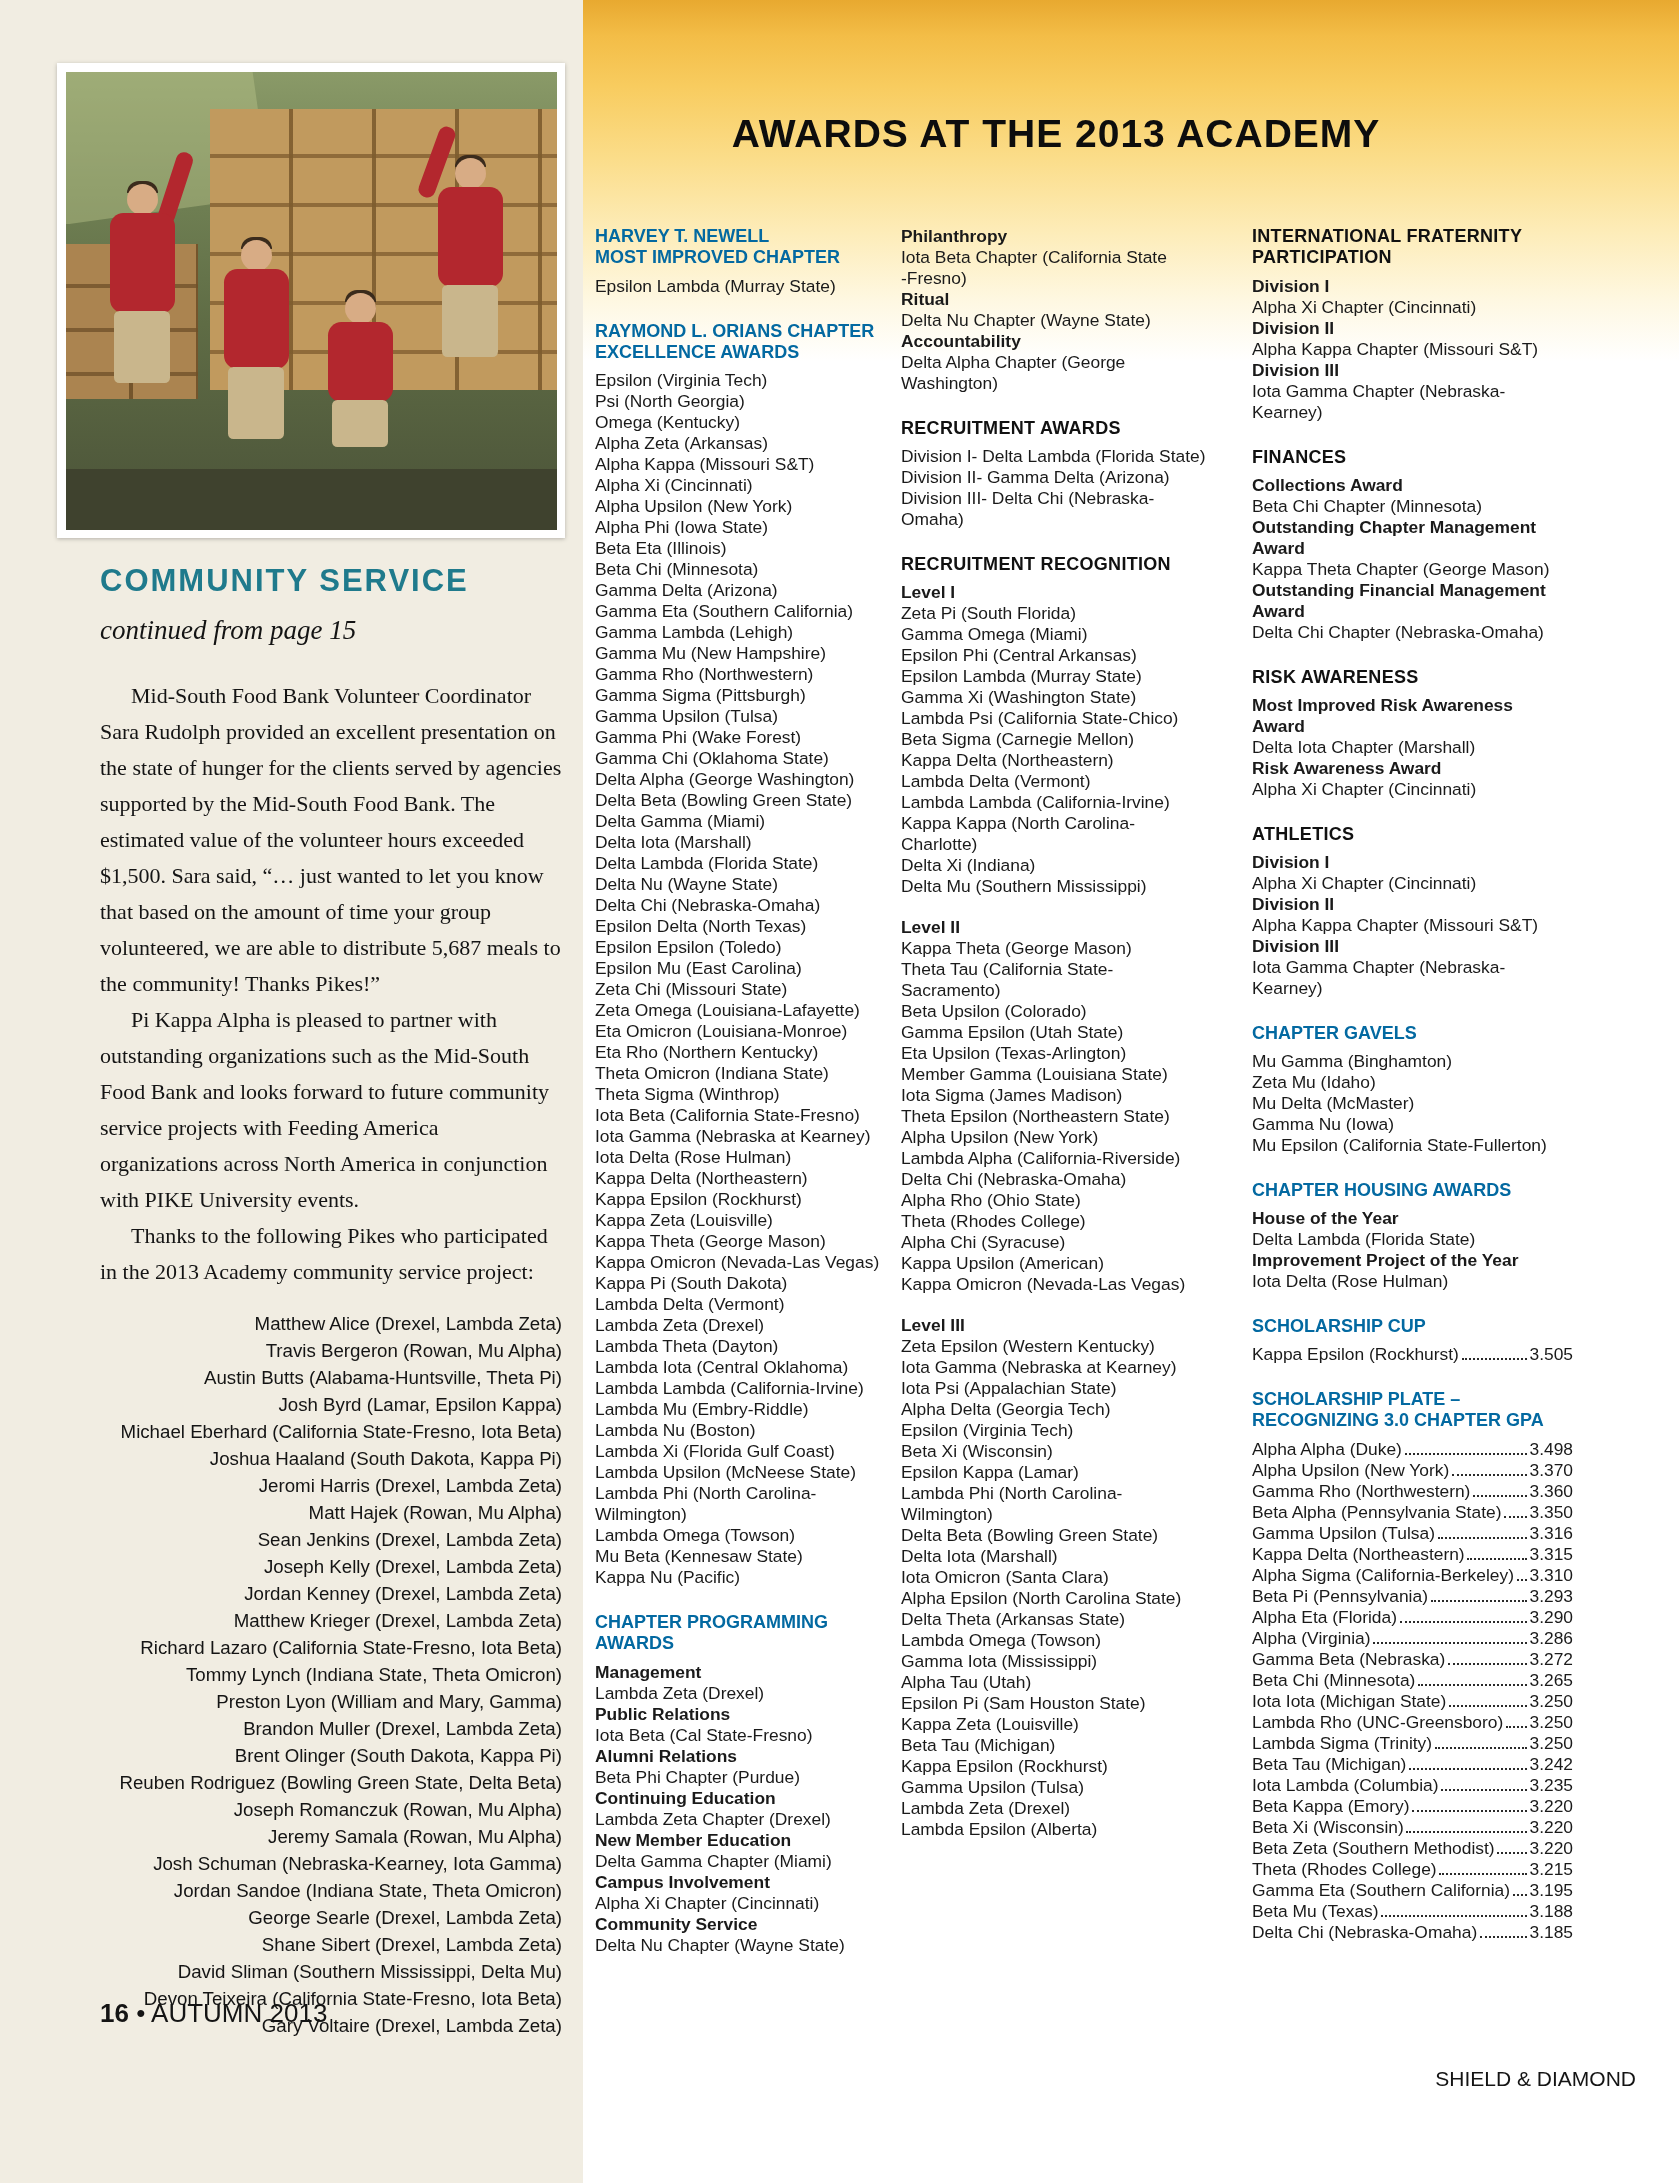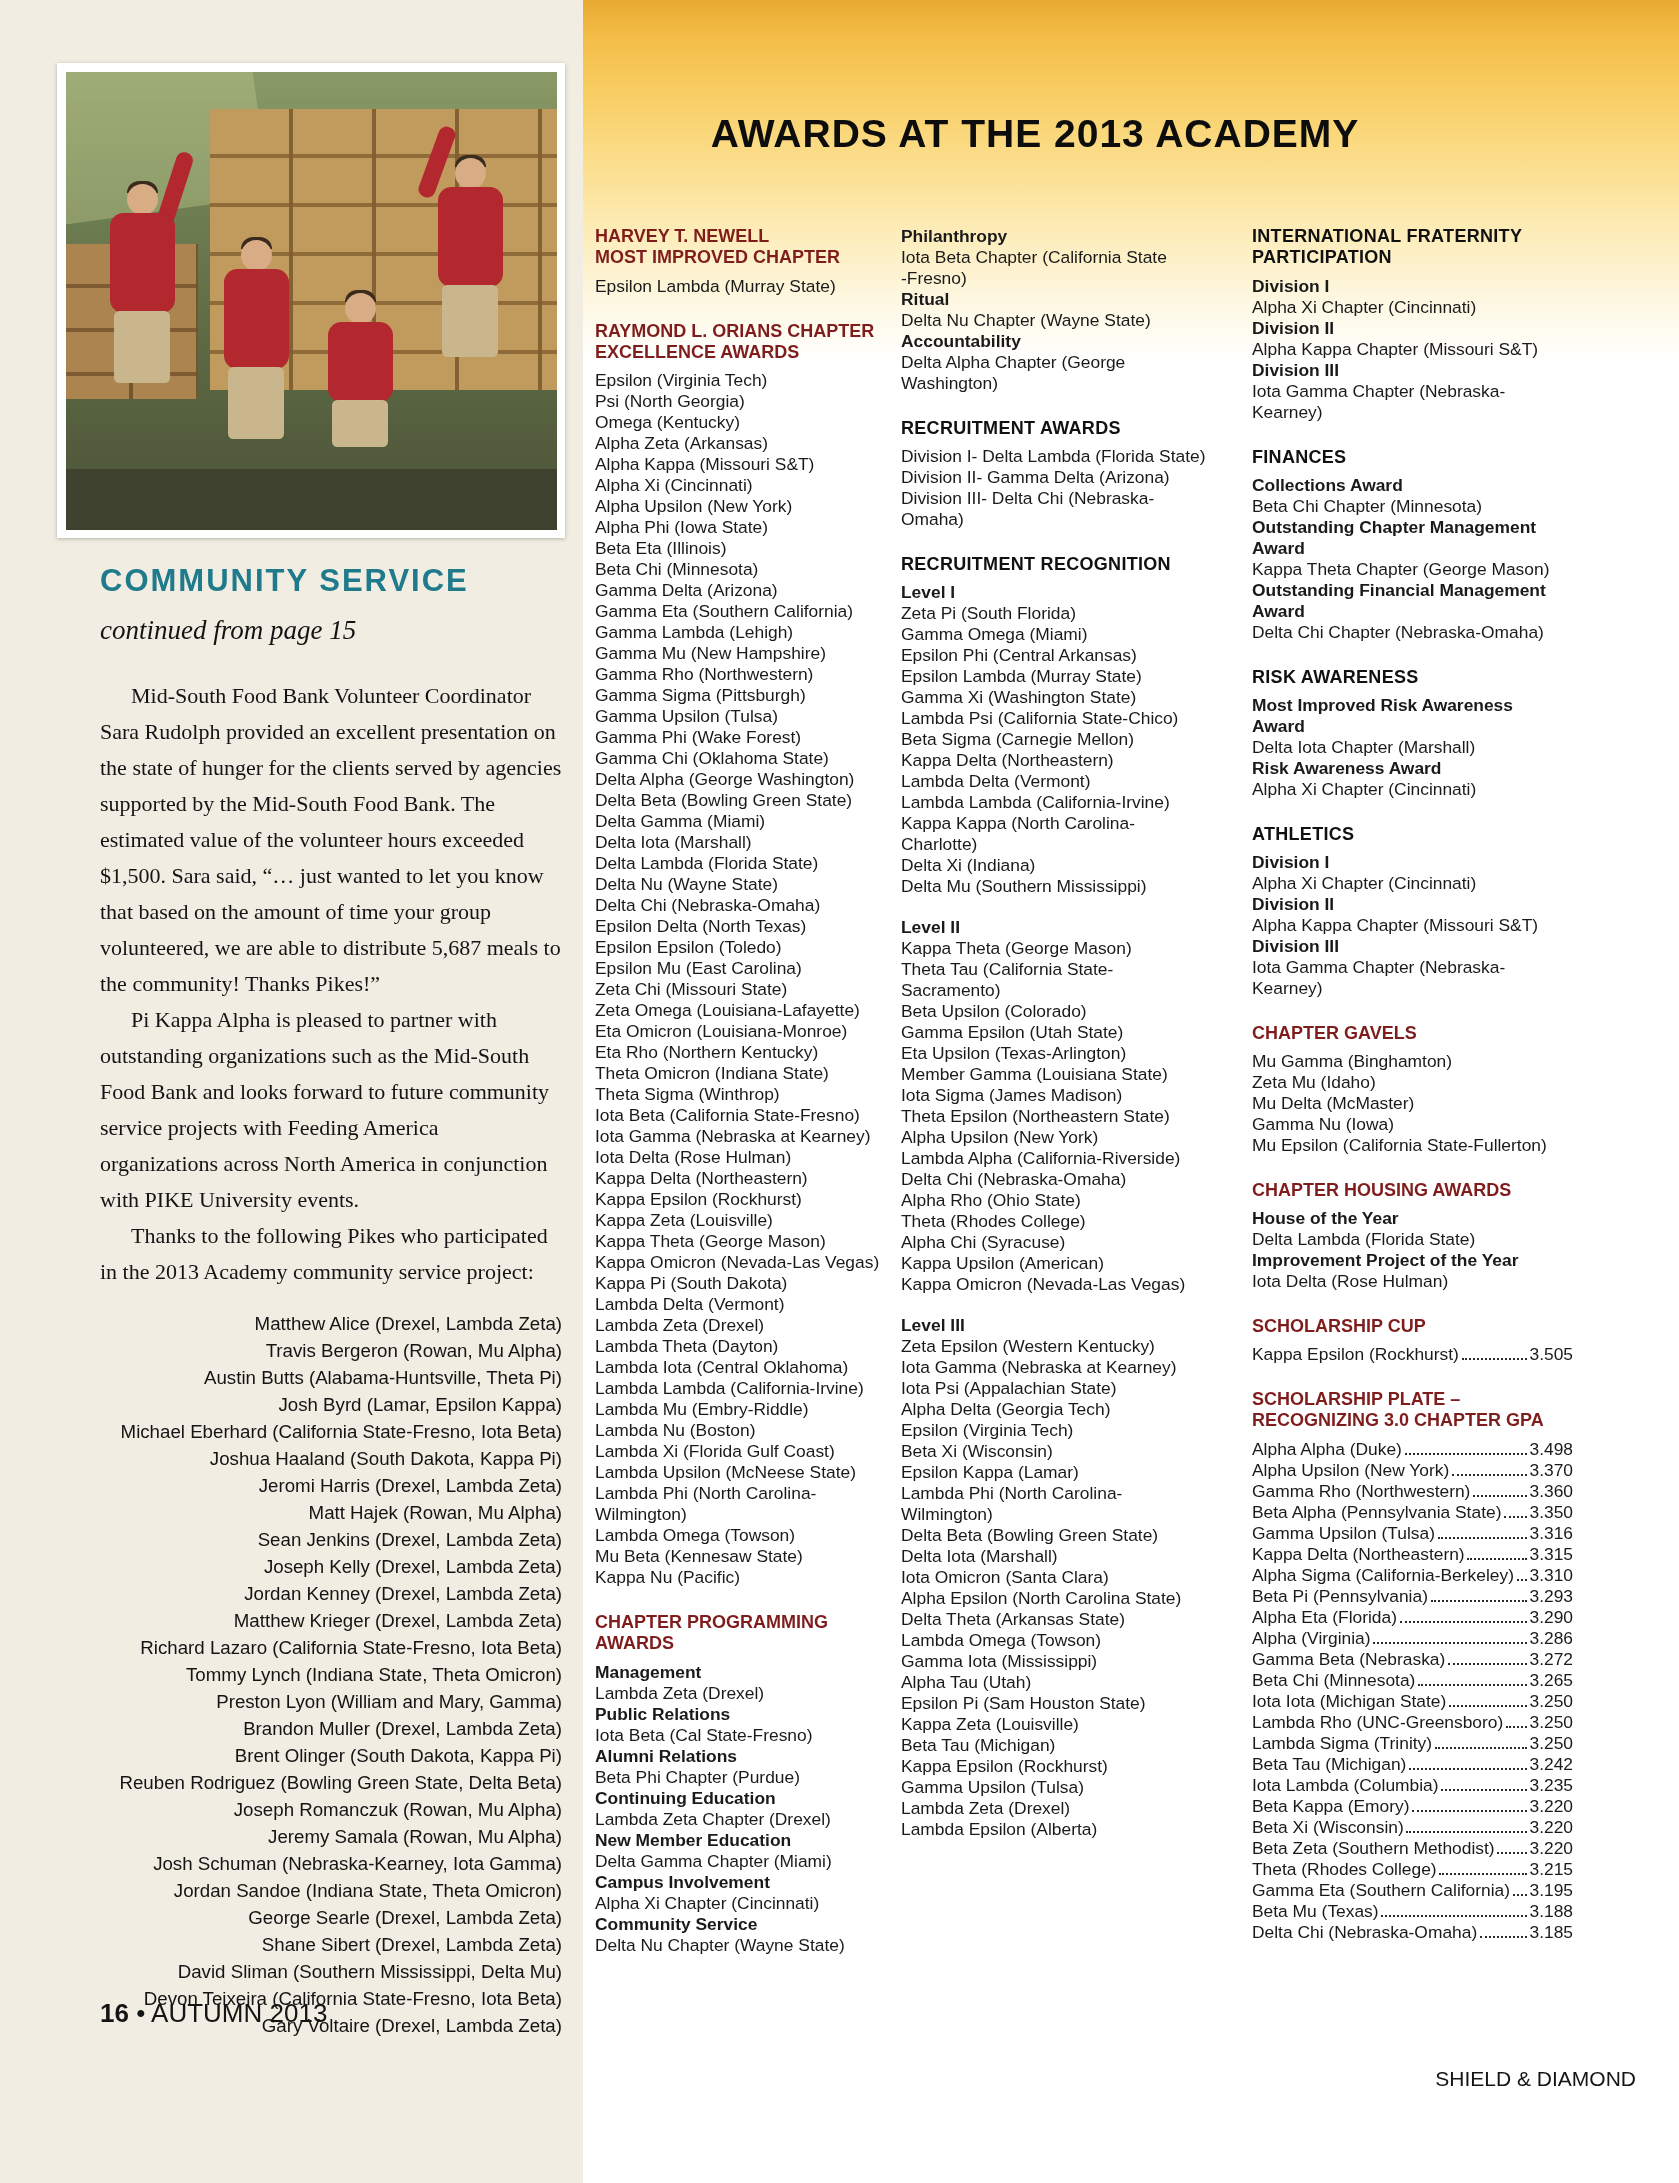--- a/index.html
+++ b/index.html
@@ -38,30 +38,30 @@
   .cs-sub{font-family:"Liberation Serif",serif;font-style:italic;font-size:27px;line-height:32px;margin-top:16px;color:#141414;}
   .article{margin-top:32px;}
   .article .para{font-family:"Liberation Serif",serif;font-size:22px;line-height:36px;text-indent:31px;
                  color:#141414;}
   .participants{margin-top:20px;}
   .participants .pname{font-size:18.7px;line-height:27px;color:#141414;text-align:right;}
 
   
   .gold-band{position:absolute;left:583px;top:0;width:1097px;height:361px;
      background:linear-gradient(180deg,#e8a930 0%,#f3bd47 10%,#f8cc5f 24%,#fbdd8a 44%,#fdecb8 64%,#fef8e3 84%,#ffffff 100%);}
-  .page-title{position:absolute;left:574px;top:112px;width:922px;text-align:center;
+  .page-title{position:absolute;left:595px;top:112px;width:922px;text-align:center;
      font-size:39px;font-weight:bold;letter-spacing:1px;color:#0d0d0d;}
 
   
   .award-col{position:absolute;top:226px;font-size:17.4px;line-height:21px;}
   #col1{left:595px;width:299px;}
   #col2{left:901px;width:309px;}
   #col3{left:1252px;width:321px;}
   .award-col > div{white-space:pre-line;}
-  .mh{color:#7f1d1d;font-weight:bold;font-size:18px;line-height:21.4px;margin:24px 0 6.7px;}
+  .mh{color:#0369a1;font-weight:bold;font-size:18px;line-height:21.4px;margin:24px 0 6.7px;}
   .bh{color:#111;font-weight:bold;font-size:18px;line-height:21.4px;margin:24px 0 6.7px;letter-spacing:0.3px;}
   .award-col > .mh:first-child,.award-col > .bh:first-child{margin-top:0;}
   .sb{font-weight:bold;}
   .sb.lvl{margin-top:20px;}
   .it{}
   .gpa{display:flex;align-items:baseline;white-space:nowrap;}
   .gpa .leader{flex:1;border-bottom:2px dotted #2a2a2a;margin:0 2.7px 3.3px 2.7px;min-width:8px;}
 
   
   .footer-left{position:absolute;left:100px;top:1998px;font-size:26px;color:#141414;}

